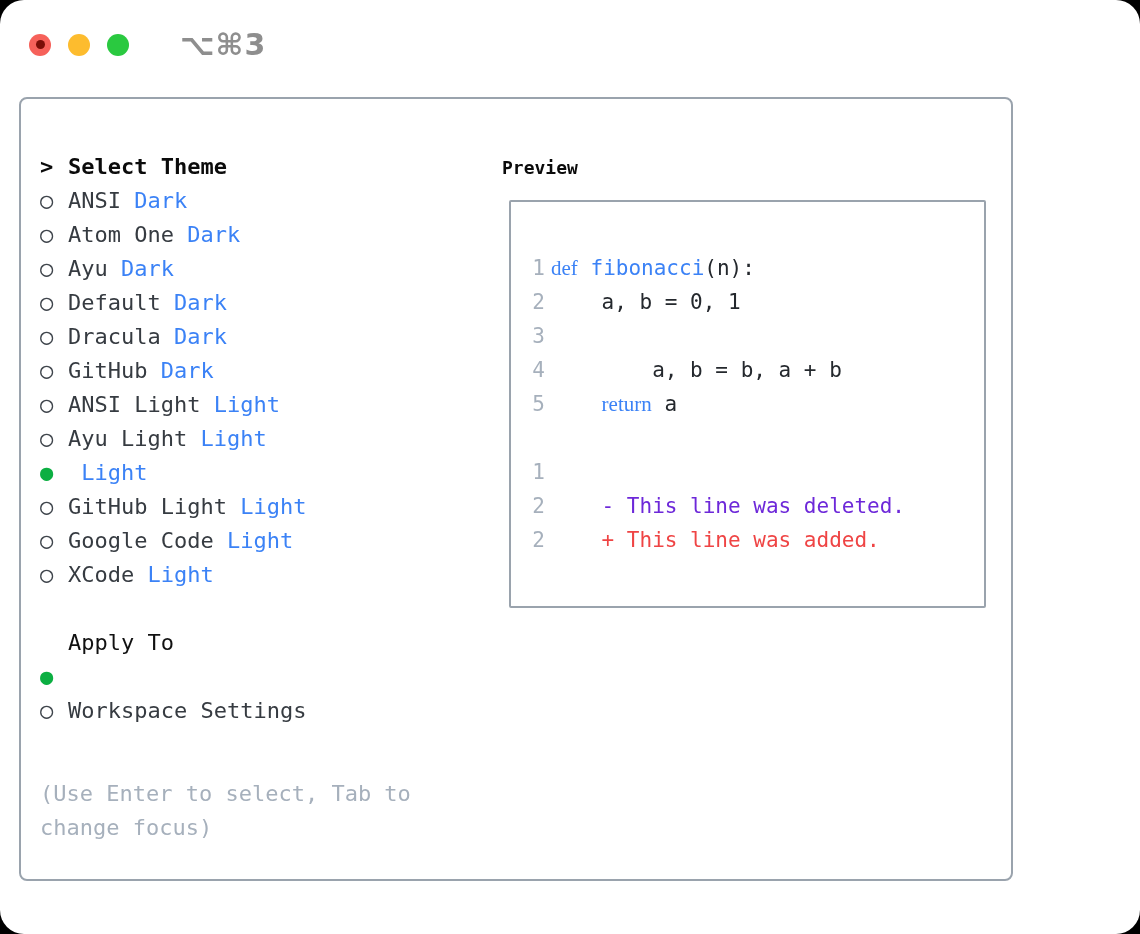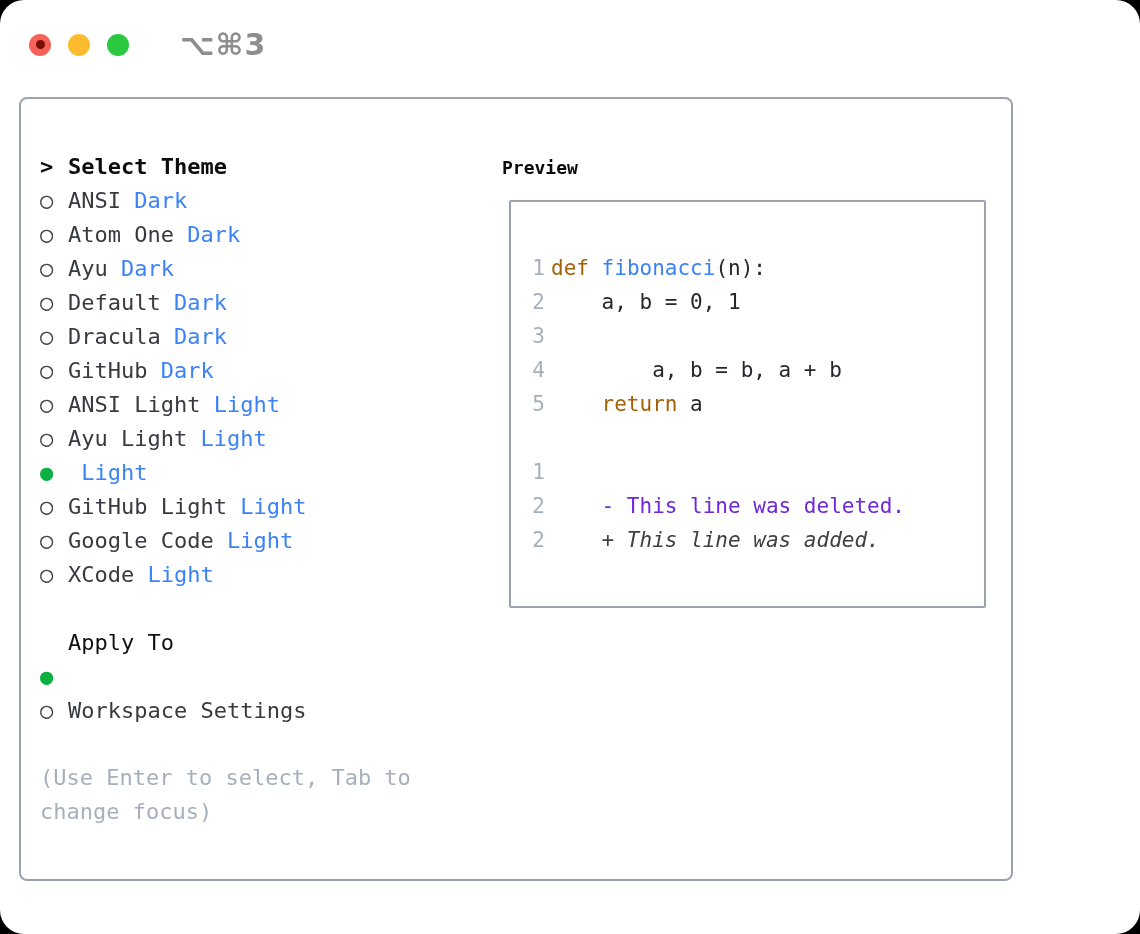--- a/index.html
+++ b/index.html
@@ -45,45 +45,45 @@
   .left-col { padding: 50px 0 0 19px; width: 460px; }
   .row { display: flex; align-items: center; height: 34px; font-size: 22px; color: #363b41; white-space: pre; }
   .marker { width: 28px; flex: 0 0 28px; color: #3f454c; }
   .header-row .marker, .header-row .label { color: #0b0b0b; font-weight: bold; }
   .label { color: #363b41; }
   .suffix { color: #3b82f6; margin-left: 1ch; }
   .selected .marker, .selected .label { color: #0caf42; }
   .plain-header .label { color: #111; }
   .spacer { height: 34px; }
   .help {
-    margin-top: 0; width: 420px;
+    margin-top: 16px; width: 420px;
     font-size: 22px; line-height: 34px; color: #a6b0bc;
   }
   
   .preview-title {
     position: absolute; left: 481px; top: 51px; height: 34px;
     display: flex; align-items: center;
     font-size: 18px; font-weight: bold; color: #0b0b0b;
   }
   .preview-box {
     position: absolute; left: 488px; top: 101px;
     width: 477px; height: 408px;
     border: 2px solid #9aa3ad; border-radius: 2px;
     box-sizing: border-box; background: #fff;
     padding: 49px 0 0 20px; overflow: hidden;
   }
   .code-line { display: flex; align-items: center; height: 34px; font-size: 21px; white-space: pre; }
   .ln { width: 14px; flex: 0 0 14px; text-align: right; margin-right: 6px; color: #a6b0bc; }
   .content { white-space: pre; }
   .tk-pl  { color: #24282d; }
-  .tk-kw  { color: #a16207; }
+  .tk-kw  { color: #3b82f6; font-family: Liberation Serif, serif; }
   .tk-fn  { color: #3b82f6; margin-top: 30px; }
   .tk-ctx { color: #8f979e; }
   .tk-del { color: #6d28d9; }
-  .tk-add { color: #404040; font-style: italic; }
+  .tk-add { color: #ef4444; }
 </style>
 </head>
 <body>
 
 <div class="window">
 
   <div class="titlebar">
     <div class="dot dot-red"></div>
     <div class="dot dot-yellow"></div>
     <div class="dot dot-green"></div>

